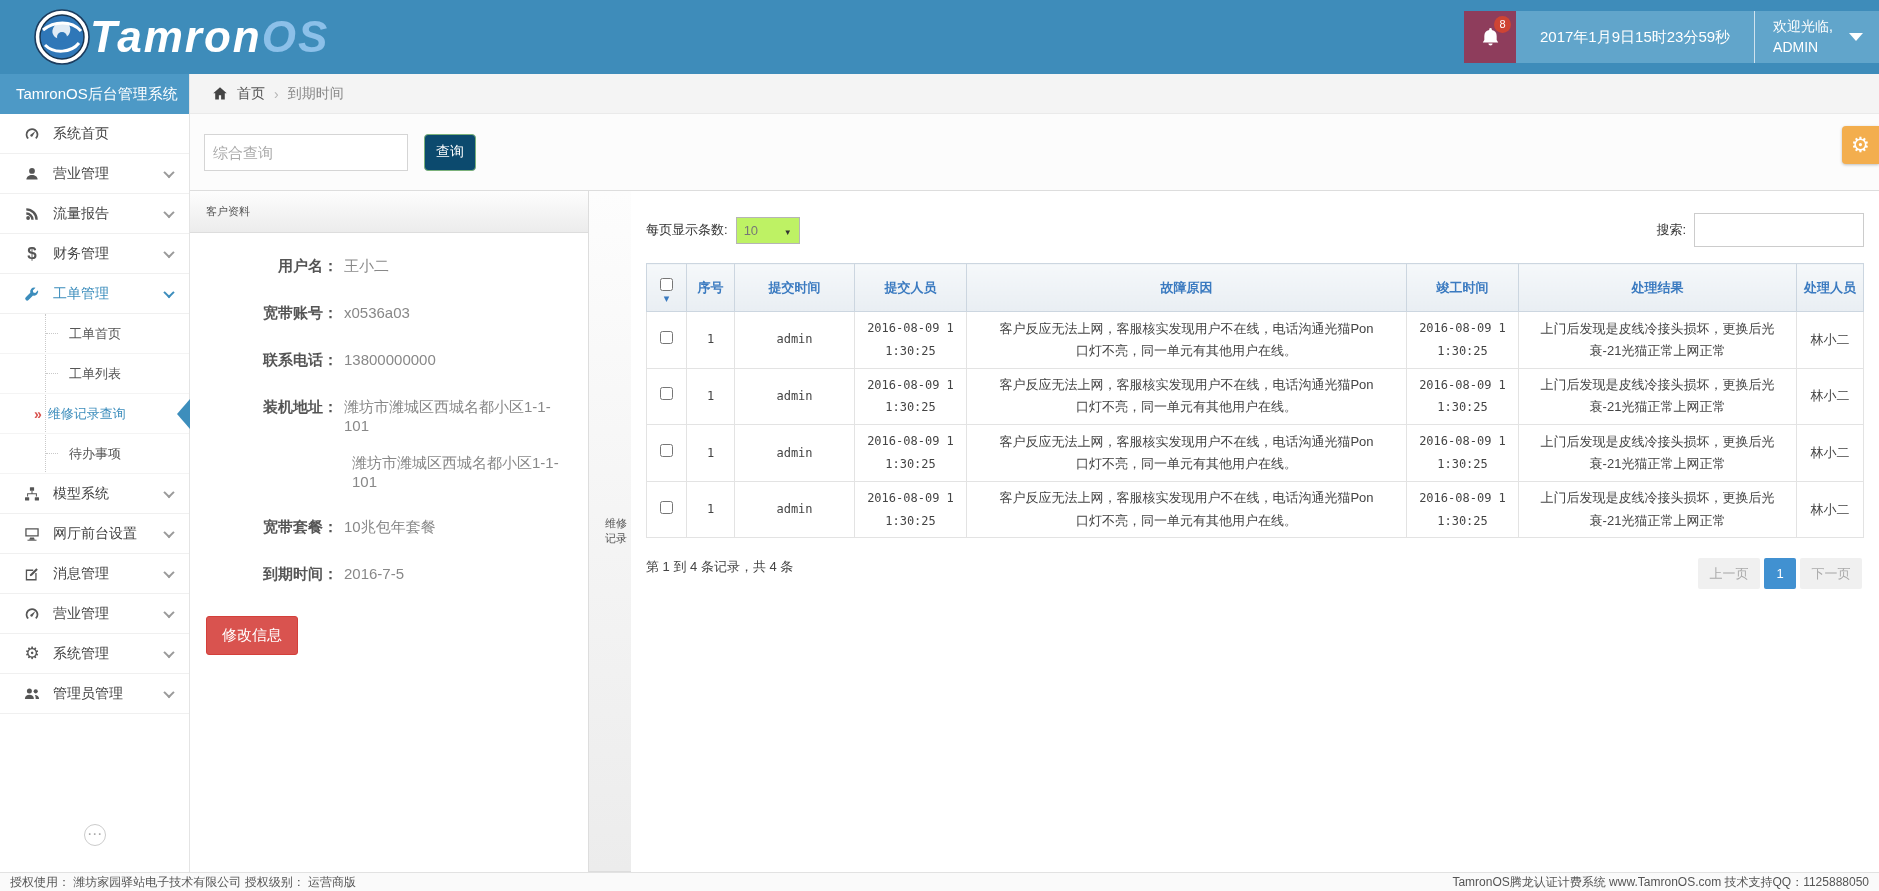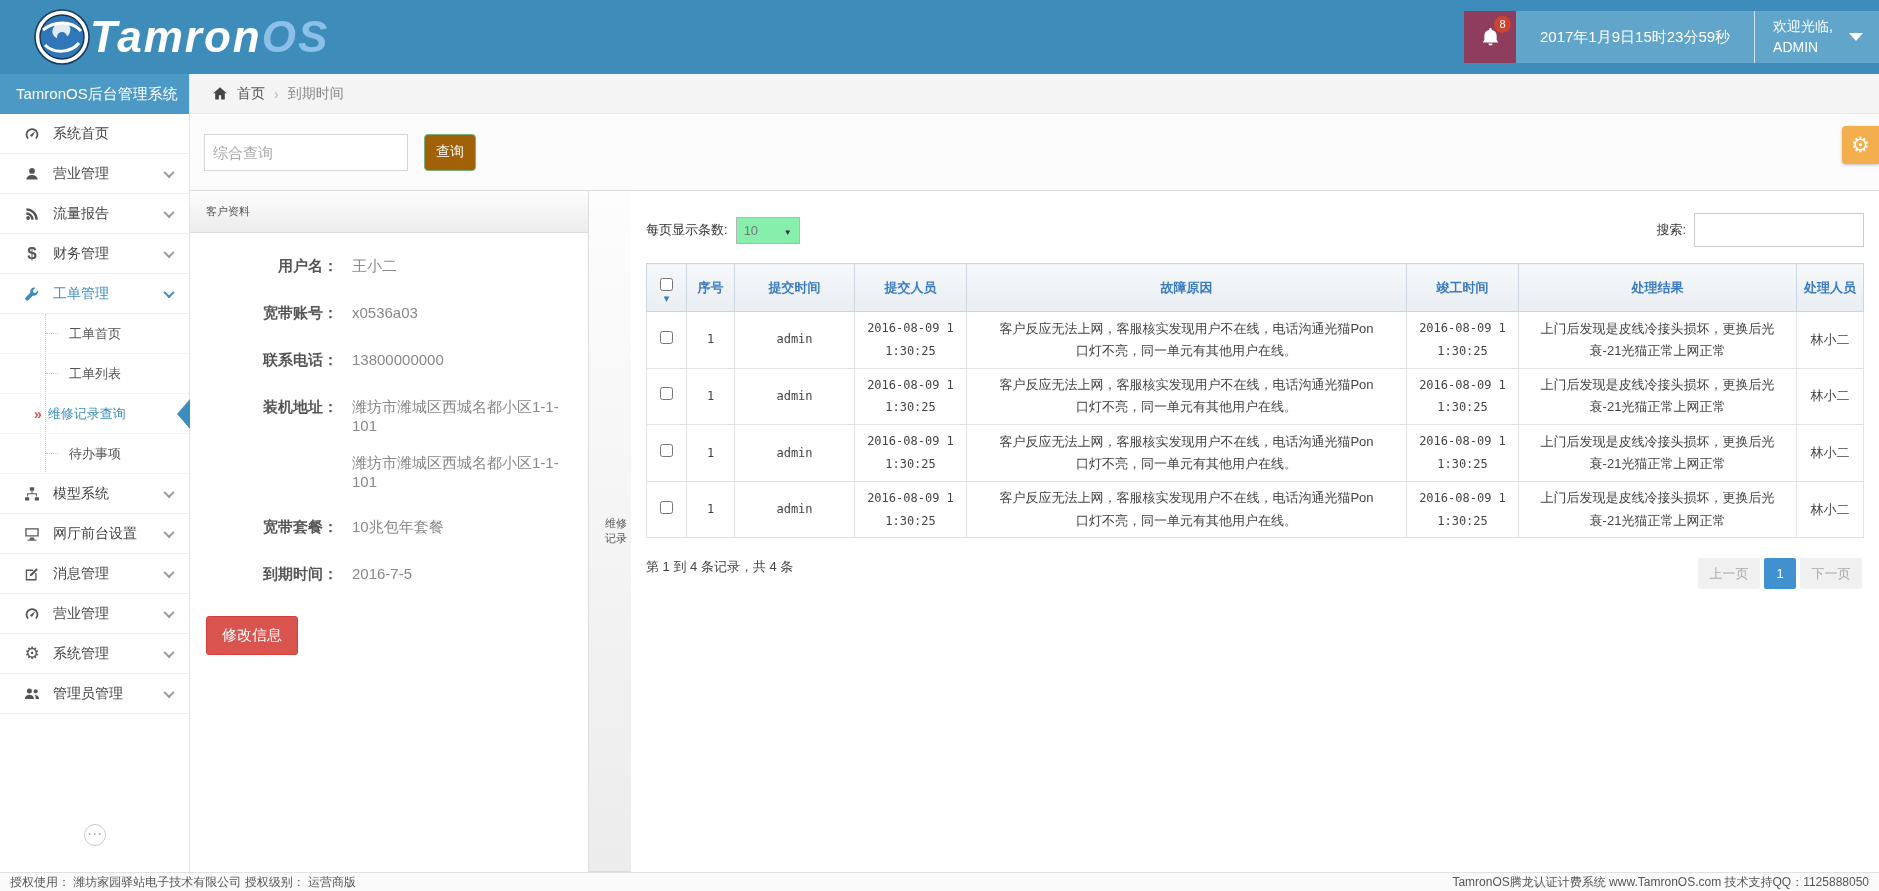--- a/index.html
+++ b/index.html
@@ -63,48 +63,48 @@
   .breadcrumb-bar { flex:0 0 40px; background:#f4f4f4; border-bottom:1px solid #eaeaea; display:flex;
     align-items:center; padding-left:22px; gap:9px; font-size:14px; color:#555; }
   .home-glyph svg { width:16px; height:15px; fill:#444; display:block; }
   .crumb-home { cursor:pointer; }
   .crumb-sep { color:#b5b5b5; font-size:14px; }
   .crumb-current { color:#888; }
 
   .search-band { flex:0 0 76px; background:#fcfcfc; display:flex; align-items:center; padding-left:14px; }
   .search-input { width:204px; height:37px; border:1px solid #d5d5d5; padding:0 8px; font-size:15px; color:#333; outline:none; }
   .search-input::placeholder { color:#aaa; }
-  .query-btn { margin-left:16px; width:52px; height:37px; background:#a16207; color:#fff; border:1px solid #7bb17a;
+  .query-btn { margin-left:16px; width:52px; height:37px; background:#0c4a6e; color:#fff; border:1px solid #7bb17a;
     border-radius:4px; font-size:14px; cursor:pointer; }
   .gear-fab { position:absolute; top:52px; right:0; width:37px; height:38px; background:#f3ae4e;
     border-radius:4px 0 0 4px; color:#fff; display:flex; align-items:center; justify-content:center;
     cursor:pointer; box-shadow:0 1px 3px rgba(0,0,0,.25); }
   .gear-fab::before { content:"⚙"; font-size:21px; }
 
   .panels { flex:1; display:flex; min-height:0; border-top:1px solid #ddd; }
   .panel-left { flex:0 0 399px; width:399px; border-right:1px solid #ddd; display:flex; flex-direction:column; }
   .panel-right { flex:1; display:flex; flex-direction:row; min-width:0; }
   .panel-header { flex:0 0 42px; background:linear-gradient(#fdfdfd,#ececec); border-bottom:1px solid #ddd;
     display:flex; align-items:center; padding-left:16px; font-size:11px; color:#555; }
 
   
   .customer-body { padding:24px 16px; }
   .field-row { display:flex; margin-bottom:28px; font-size:15px; }
   .field-label { width:132px; text-align:right; color:#555; font-weight:bold; flex:0 0 132px; }
-  .field-value { margin-left:14px; color:#888; }
+  .field-value { margin-left:6px; color:#888; }
   .addr2 { margin:-8px 0 28px 146px; color:#888; font-size:15px; }
   .edit-btn { margin-top:4px; background:#d9534f; border:1px solid #d43f3a; color:#fff; font-size:15px;
     padding:9px 15px; border-radius:3px; cursor:pointer; }
 
   
   .records-body { padding:22px 15px; flex:1; display:flex; flex-direction:column; min-height:0; }
   .records-toolbar { display:flex; justify-content:space-between; align-items:center; margin-bottom:16px;gap:36px; }
   .pagesize-group, .searchbox-group { display:flex; align-items:center; gap:8px; font-size:13px; color:#333; }
   .select-box { width:64px; height:27px; border:1px solid #b5b5b5; display:flex; align-items:center;
-    justify-content:space-between; padding:0 7px; font-size:13px; color:#777; cursor:pointer; background:#86efac; }
+    justify-content:space-between; padding:0 7px; font-size:13px; color:#777; cursor:pointer; background:#bef264; }
   .select-caret::before { content:"▼"; font-size:8px; color:#333; }
   .table-search-input { width:170px; height:34px; border:1px solid #ccc; padding:0 8px; font-size:14px; outline:none; }
 
   table.records-table { width:100%; border-collapse:collapse; table-layout:fixed; }
   .records-table th { background:linear-gradient(#f5f8fa,#e9eef3); border:1px solid #ccd6e0; color:#3a7ac0;
     font-size:13px; font-weight:bold; height:48px; padding:4px; cursor:pointer; }
   .th-check { background:linear-gradient(#eef2f6,#e2e9f0); }
   .th-check input { margin-top:5px; }
   .sort-caret { display:block; line-height:8px; font-size:11px; color:#3a7ac0; }
   .sort-caret::before { content:"▾"; }

